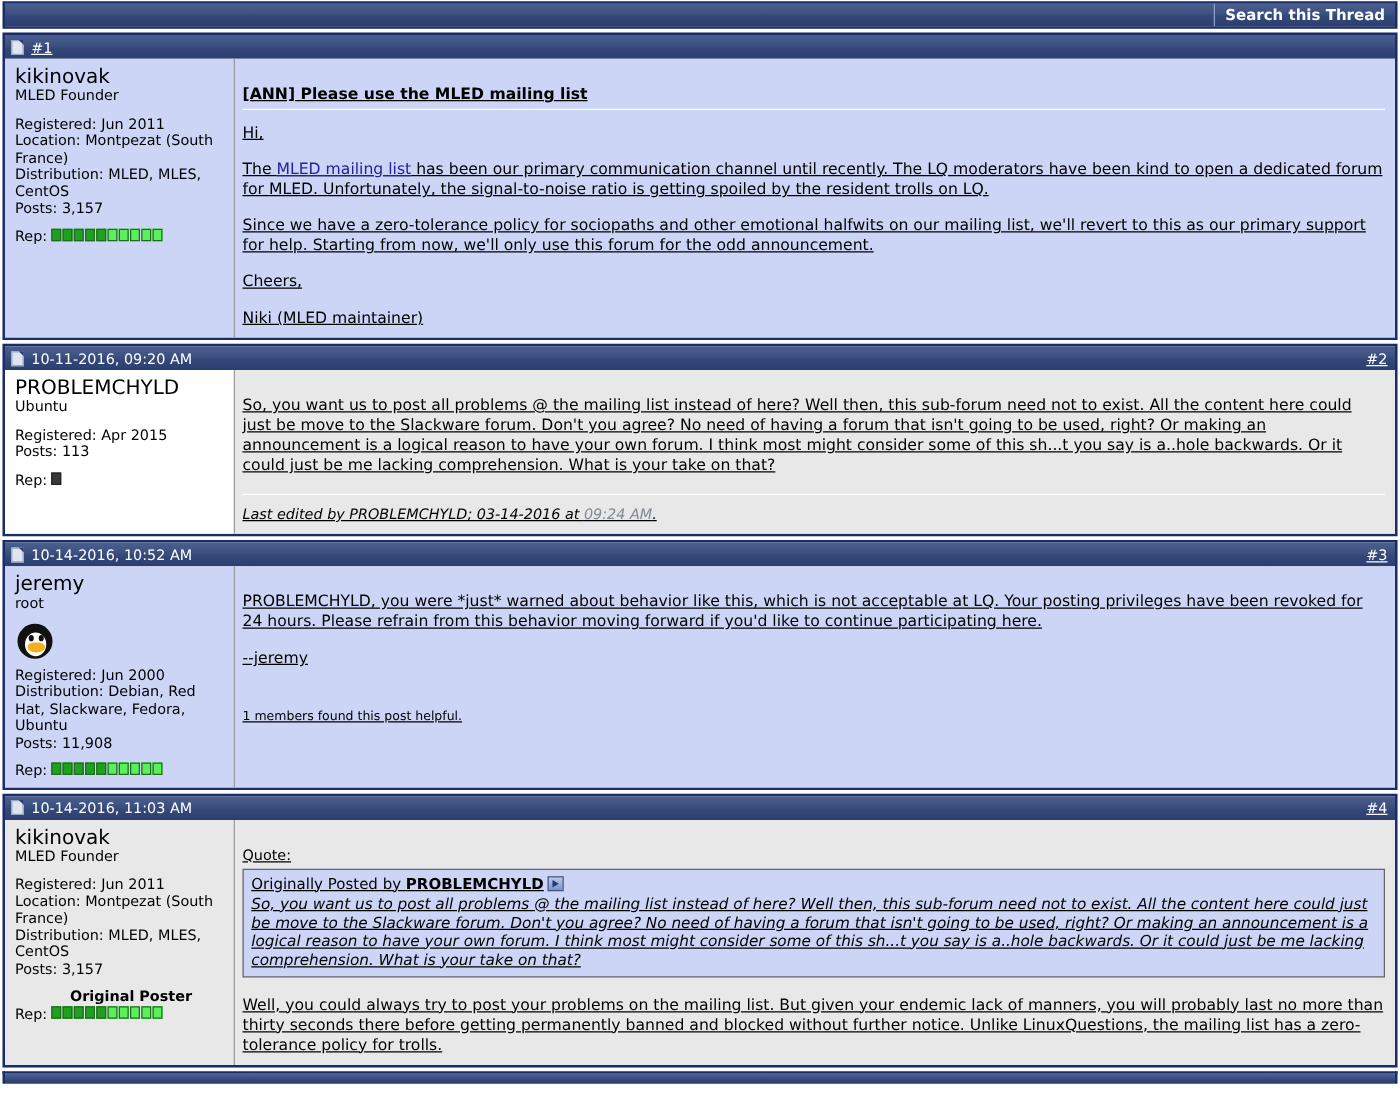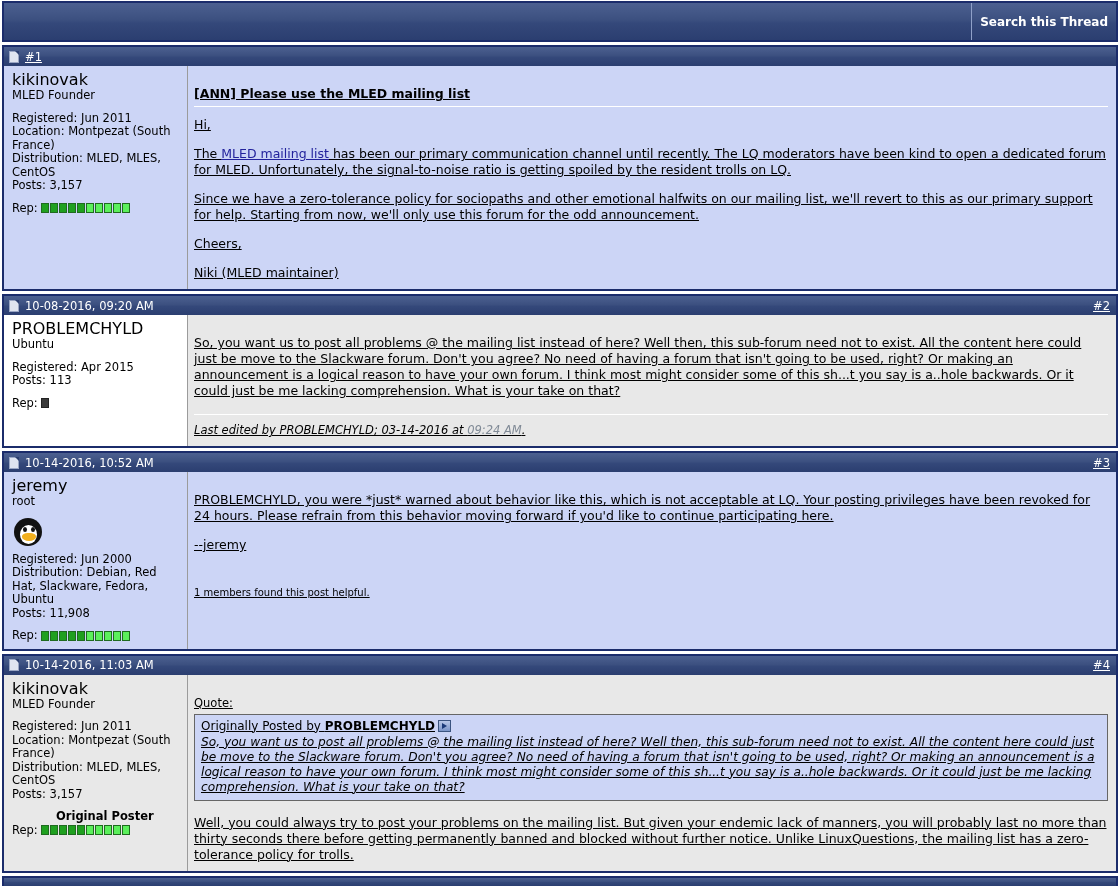--- a/index.html
+++ b/index.html
@@ -13,21 +13,21 @@
   .page {
     width: 1120px;
     height: 887px;
     position: relative;
     overflow: hidden;
     background: #ffffff;
   }
 
   
   .topbar {
-    height: 41px;
+    height: 22px;
     margin: 1px 2px 0 2px;
     border: 2px solid #1b2c6b;
     background: linear-gradient(to bottom, #4c6090 0%, #3c5080 45%, #34487a 55%, #2b3e70 100%);
     display: flex;
     align-items: stretch;
     justify-content: flex-end;
   }
   .topbar .spacer { flex: 1 1 auto; }
   .search-thread {
     border-left: 1px solid #8fa0c8;
@@ -128,21 +128,21 @@
   .avatar .eyeL { left: 9px; }
   .avatar .eyeR { left: 17px; }
   .avatar .beak {
     position: absolute;
     left: 8px; top: 15px;
     width: 14px; height: 8px;
     background: #f2b01e;
     border-radius: 50% 50% 60% 60%;
   }
   .op-label { font-weight: bold; margin-top: 9px; margin-left: 44px; }
-  .rep-row { margin-top: 9px; display: flex; align-items: center; }
+  .rep-row { margin-top: 9px; display: flex; }
   .rep-row.no-gap { margin-top: 0px; }
   .rep-label { margin-right: 3px; }
   .rep-bar { display: inline-flex; gap: 1px; }
   .rep-cell {
     width: 8px; height: 10px;
     border: 1px solid #1f6b1f;
     display: inline-block;
   }
   .rep-dark { background: #1fa01f; }
   .rep-light { background: #5bf05b; }
@@ -283,21 +283,21 @@
         <p class="para tight">Since we have a zero-tolerance policy for sociopaths and other emotional halfwits on our mailing list, we'll revert to this as our primary support for help. Starting from now, we'll only use this forum for the odd announcement.</p>
         <p class="para tight">Cheers,</p>
         <p class="para">Niki (MLED maintainer)</p>
       </div>
     </div>
   </div>
 
   <div class="post bg-mixed">
     <div class="post-head">
       <span class="doc-icon"></span>
-      <span class="post-date">10-08-2016, 09:20 AM</span>
+      <span class="post-date">10-11-2016, 09:20 AM</span>
       <span class="post-num"><u>#2</u></span>
     </div>
     <div class="post-body-row">
       <div class="userinfo">
         <div class="username">PROBLEMCHYLD</div>
         <div class="usertitle">Ubuntu</div>
         <div class="userfield">Registered: Apr 2015</div>
         <div class="userfield">Posts: 113</div>
         <div class="rep-row">
           <span class="rep-label">Rep:</span>

